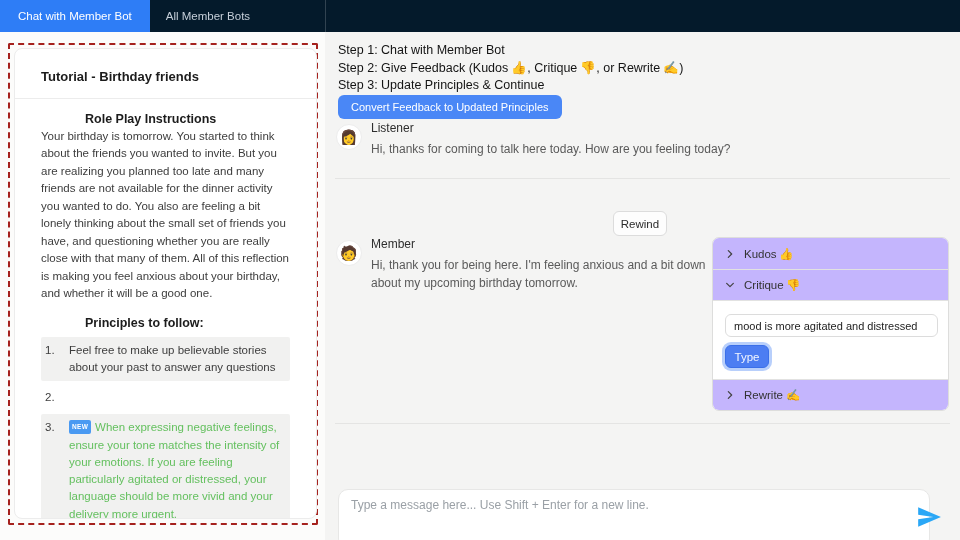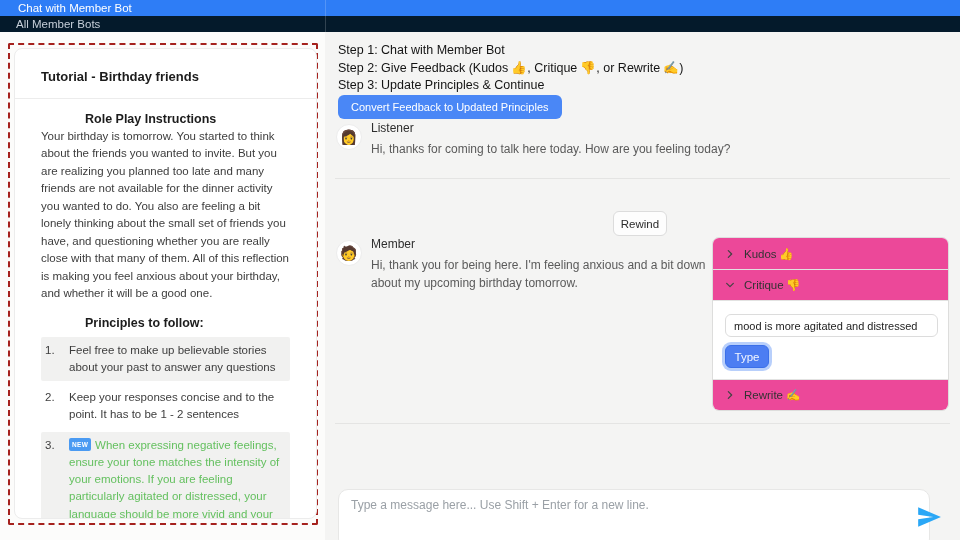--- a/index.html
+++ b/index.html
@@ -1,20 +1,20 @@
 <!DOCTYPE html>
 <html><head>
 <meta charset="utf-8">
 <style>
   * { margin:0; padding:0; box-sizing:border-box; }
   body { background:#e9e9e9; font-family:"Liberation Sans", sans-serif; }
   .app { position:relative; width:960px; height:540px; overflow:hidden; background:#f4f4f3; }
 
   
-  .topbar { position:absolute; left:0; top:0; width:960px; height:32px; background:#041a2b; display:flex;flex-direction:column; }
+  .topbar { position:absolute; left:0; top:0; width:960px; height:32px; background:#041a2b; display:flex; }
   .tab { height:32px; display:flex; align-items:center; padding:0 18px; font-size:11.5px; cursor:pointer; }
   .tab.active { background:#2e7df6; color:#ffffff; }
   .tab.inactive { color:#c6cfd9;padding-left:16px; }
   .topbar-divider { position:absolute; left:325px; top:0; width:1px; height:32px; background:rgba(255,255,255,0.18); }
 
   
   .sidebar { position:absolute; left:0; top:32px; width:325px; height:508px; background:#fcfcfb; }
   .dashed-frame { position:absolute; left:8px; top:11px; width:310px; height:482px; border:2px dashed #a5221e; border-radius:2px; }
   .tutorial-card { position:absolute; left:14px; top:16px; width:303px; height:471px; background:#ffffff; border:1px solid #ececec; border-radius:8px; padding:20px 26px 10px 26px; overflow:hidden; }
   .tutorial-title { font-size:13px; font-weight:bold; color:#1c1c1c; }
@@ -42,21 +42,21 @@
   .member-row { top:205px; width:370px; }
 
   .hdivider { position:absolute; left:10px; width:615px; border-top:1px solid #e4e4e3; }
   .hdivider.d1 { top:146px; }
   .hdivider.d2 { top:391px; }
 
   .rewind-btn { position:absolute; left:288px; top:179px; width:54px; height:25px; background:#fdfdfd; border:1px solid #dcdcdc; border-radius:6px; font-size:11.5px; color:#2b2b2b; cursor:pointer; font-family:Liberation Sans, sans-serif; }
 
   
   .feedback-panel { position:absolute; left:387px; top:205px; width:237px; border:1px solid #dddddc; border-radius:7px; overflow:hidden; background:#ffffff; }
-  .acc-header { display:flex; align-items:center; gap:9px; height:31px; padding:0 12px; background:#ec4899; font-size:11.5px; color:#333333; cursor:pointer; }
+  .acc-header { display:flex; align-items:center; gap:9px; height:31px; padding:0 12px; background:#c4b5fd; font-size:11.5px; color:#333333; cursor:pointer; }
   .acc-header + .acc-header { border-top:1px solid #e2e2e1; }
   .acc-header .chev { display:flex; width:10px; }
   .acc-body { background:#ffffff; border-top:1px solid #e2e2e1; padding:13px 12px 11px 12px; }
   .critique-input { width:213px; height:23px; border:1px solid #dcdcdc; border-radius:6px; font-size:11px; color:#222; padding:0 8px; font-family:"Liberation Sans", sans-serif; }
   .save-btn { margin-top:8px; width:44px; height:23px; background:#4c7df2; color:#f2f6ff; border:1px solid #3b6fe8; border-radius:6px; font-size:11.5px; cursor:pointer; box-shadow:0 0 0 3px rgba(77,134,245,0.4); font-family:"Liberation Sans", sans-serif; }
   .rewrite-header { border-top:1px solid #e2e2e1; border-bottom:none; }
 
   
   .composer-card { position:absolute; left:13px; top:457px; width:592px; height:60px; background:#ffffff; border:1px solid #e7e7e6; border-radius:10px; padding:8px 12px; }
   .composer-input { width:100%; border:none; outline:none; resize:none; font-size:12px; color:#333; font-family:"Liberation Sans", sans-serif; background:transparent; }
@@ -82,21 +82,20 @@
       <div class="section-heading">Role Play Instructions</div>
       <div class="roleplay-text">Your birthday is tomorrow. You started to think about the friends you wanted to invite. But you are realizing you planned too late and many friends are not available for the dinner activity you wanted to do. You also are feeling a bit lonely thinking about the small set of friends you have, and questioning whether you are really close with that many of them. All of this reflection is making you feel anxious about your birthday, and whether it will be a good one.</div>
       <div class="section-heading">Principles to follow:</div>
       <div class="principles">
         <div class="principle hl">
           <span class="num">1.</span>
           <span class="ptext">Feel free to make up believable stories about your past to answer any questions</span>
         </div>
         <div class="principle">
           <span class="num">2.</span>
-          <span class="ptext">Keep your responses concise and to the point. It has to be 1 - 2 sentences</span>
         </div>
         <div class="principle hl green">
           <span class="num">3.</span>
           <span class="ptext"><span class="new-badge">NEW</span><span>When expressing negative feelings, ensure your tone matches the intensity of your emotions. If you are feeling particularly agitated or distressed, your language should be more vivid and your delivery more urgent.</span></span>
         </div>
       </div>
 
     </div>
 
   </div>

